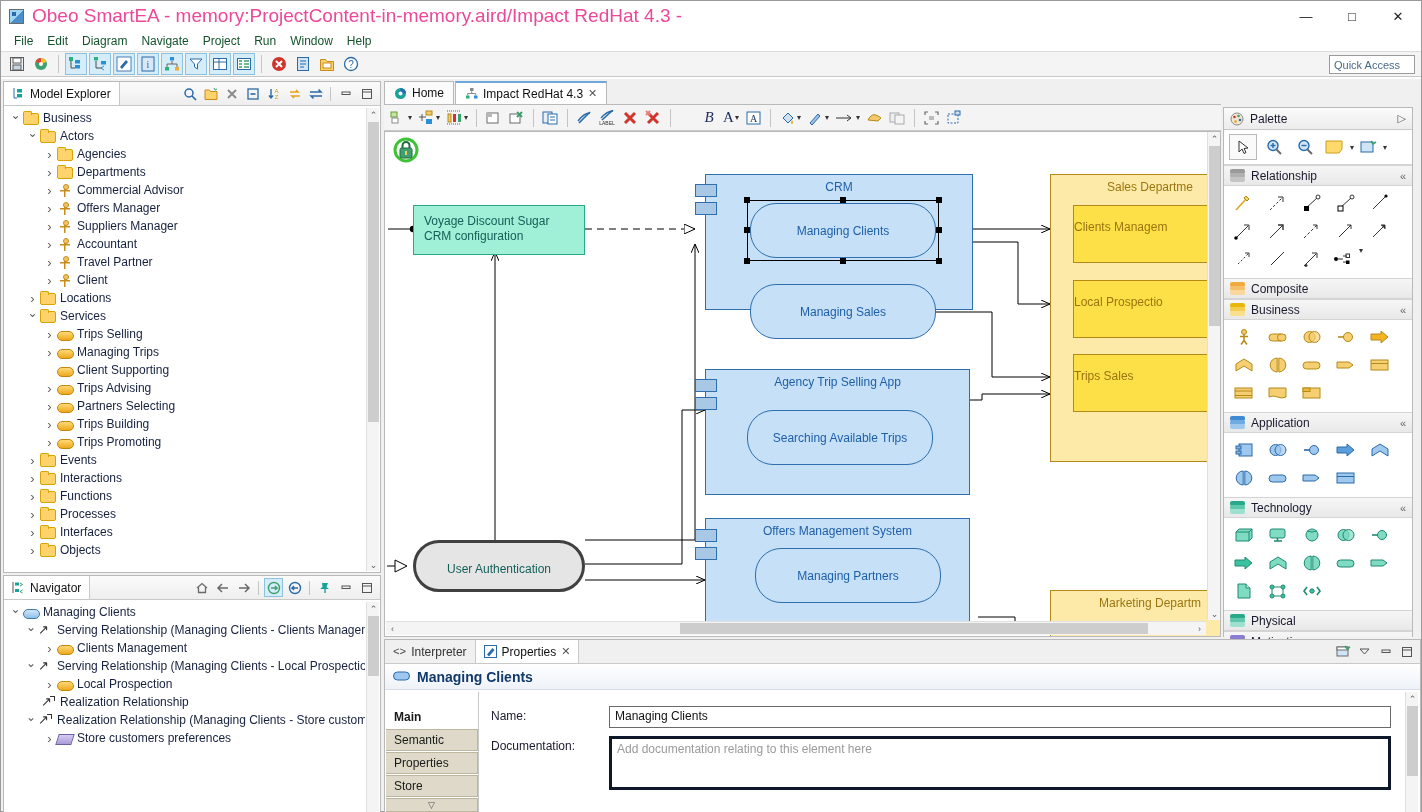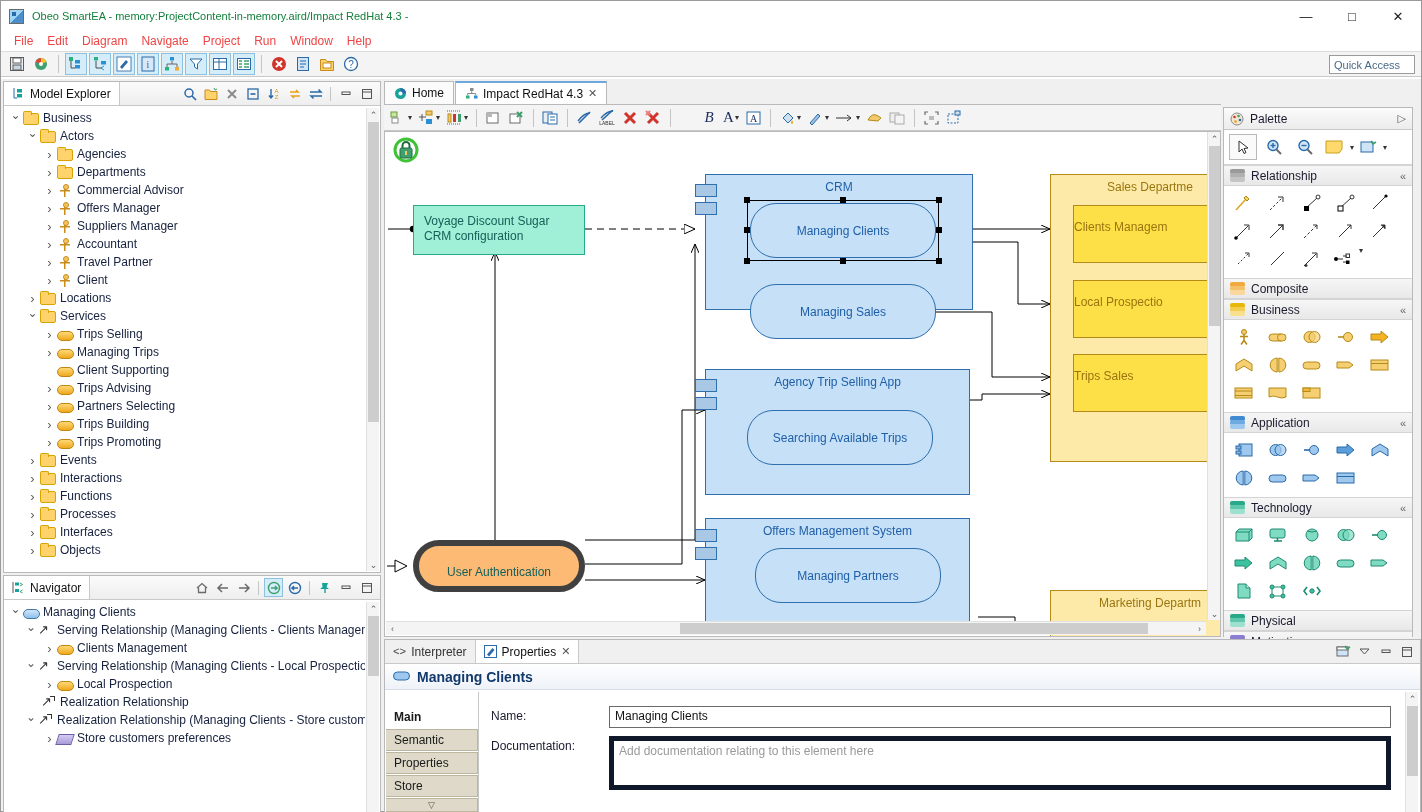--- a/index.html
+++ b/index.html
@@ -12,27 +12,27 @@
     background:#f0f0f0;
     overflow:hidden;
     -webkit-font-smoothing:antialiased;
   }
   .app { position:relative; width:1422px; height:812px; background:#ffffff; border:1px solid #9a9a9a; }
 
   
   .titlebar { height:30px; background:#ffffff; display:flex; align-items:center; padding-left:8px; border-bottom:0; }
   .titlebar .app-icon { width:15px; height:15px; margin-right:8px; background:linear-gradient(135deg,#9fd6f5 0 50%, #4c8ec9 50% 100%); border:1px solid #6a6a6a; position:relative; }
   .titlebar .app-icon::after { content:""; position:absolute; left:2px; top:2px; width:4px; height:4px; background:#2a6aa8; }
-  .titlebar .title { font-size:11px; color:#15803d; white-space:nowrap; }
+  .titlebar .title { font-size:19px; color:#ec4899; white-space:nowrap; }
   .winbtns { position:absolute; right:0; top:0; display:flex; }
   .winbtn { width:46px; height:30px; display:flex; align-items:center; justify-content:center; font-size:13px; color:#222; cursor:default; }
 
   
   .menubar { height:20px; display:flex; align-items:center; padding-left:6px; background:#fff; }
-  .menu-item { padding:1px 7px; font-size:12px; color:#ef4444; cursor:default; }
+  .menu-item { padding:1px 7px; font-size:12px; color:#14532d; cursor:default; }
 
   
   .maintoolbar { height:26px; background:#f4f4f4; border-top:1px solid #dcdcdc; border-bottom:1px solid #c8c8c8; display:flex; align-items:center; padding:0 4px; position:relative; }
   .tb-btn { width:22px; height:22px; display:flex; align-items:center; justify-content:center; margin:0 1px; border:1px solid transparent; }
   .tb-btn.on { background:#d5ecf9; border:1px solid #8cc2e0; }
   .tb-sep { width:1px; height:18px; background:#c4c4c4; margin:0 5px; }
   .quick-access { position:absolute; right:6px; top:3px; width:86px; height:19px; border:1px solid #9b9b9b; background:#fff; font-size:11px; color:#4a6a8a; padding:2px 4px; line-height:14px; }
 
   
   .workbench { position:absolute; left:0; top:78px; right:0; bottom:0; background:#f0f0f0; }
@@ -89,21 +89,21 @@
   .canvas { position:absolute; left:1px; right:1px; top:77px; bottom:1px; background:#fff; overflow:hidden; }
 
   .node { position:absolute; font-size:12px; }
   .grp { border:1px solid #2f6fad; background:#c5e0f7; }
   .grp .ghdr { text-align:center; color:#1f5fa8; padding-top:5px; font-size:12px; }
   .svc-blue { border:1px solid #2f6fad; background:#c5e0f7; border-radius:26px; color:#1f5fa8; text-align:center; }
   .dept { border:1px solid #b58a16; background:#fdeaa8; }
   .dept .ghdr { text-align:center; color:#9a7510; padding-top:5px; }
   .dept-svc { border:1px solid #b58a16; background:#fde047; color:#9a7510; text-align:left; }
   .green-box { border:1px solid #2aa98a; background:#9ff0d6; color:#16605a; padding:8px 10px; line-height:15px; }
-  .green-round { border:6px solid #404040; background:#fdba74; color:#16605a; border-radius:26px; text-align:center; }
+  .green-round { border:3px solid #404040; background:#e5e5e5; color:#16605a; border-radius:26px; text-align:center; }
   .port { position:absolute; width:22px; height:13px; background:#a8c8e6; border:1px solid #2f6fad; }
   .hnd { position:absolute; width:6px; height:6px; background:#000; }
   .selbox { position:absolute; border:1px solid #000; }
 
   
   .pal-hdr { height:22px; background:linear-gradient(#fbfbfb,#ececec); border-bottom:1px solid #c8c8c8; display:flex; align-items:center; gap:6px; padding:0 6px; font-size:12px; }
   .pal-sec { height:21px; background:linear-gradient(#f6f6f6,#e8e8e8); border-top:1px solid #d4d4d4; border-bottom:1px solid #d4d4d4; display:flex; align-items:center; gap:6px; padding:0 6px; font-size:12px; }
   .pal-body { padding:4px 4px 6px 6px; display:flex; flex-wrap:wrap; gap:2px 6px; background:#fff; }
   .pal-item { width:28px; height:26px; display:flex; align-items:center; justify-content:center; }
   .stack { width:15px; height:13px; position:relative; flex:0 0 15px; }
@@ -112,21 +112,21 @@
   
   .prop-title { height:26px; display:flex; align-items:center; gap:7px; padding:0 8px; background:linear-gradient(#ffffff,#eef2f8); font-size:14px; font-weight:bold; color:#12396b; border-bottom:1px solid #d6dde6; }
   .prop-body { position:absolute; left:1px; right:1px; top:52px; bottom:1px; display:flex; background:#fff; }
   .prop-tabs { width:93px; border-right:1px solid #c8c8c8; padding-top:14px; }
   .ptab { height:22px; display:flex; align-items:center; padding-left:8px; font-size:12px; background:#ded9c8; border:1px solid #bdb69f; border-left:0; margin-bottom:1px; color:#1a1a1a; }
   .ptab.active { background:#fff; border-color:transparent; font-weight:bold; }
   .prop-fields { flex:1; padding:14px 0 0 12px; }
   .frow { display:flex; margin-bottom:8px; }
   .flabel { width:118px; font-size:12px; padding-top:3px; }
   .finput { flex:1; height:22px; border:1px solid #6a6a6a; background:#fff; font-size:12px; padding:2px 5px; color:#111; }
-  .ftext { flex:1; height:54px; border:5px solid #0f172a; background:#fff; font-size:12px; padding:3px 5px; color:#9a9a9a; position:relative; }
+  .ftext { flex:1; height:54px; border:3px solid #0f172a; background:#fff; font-size:12px; padding:3px 5px; color:#9a9a9a; position:relative; }
 </style>
 </head>
 <body>
 
 <div class="app">
 
   <div class="titlebar">
     <div class="app-icon"></div>
     <div class="title">Obeo SmartEA - memory:ProjectContent-in-memory.aird/Impact RedHat 4.3 -</div>
     <div class="winbtns">

